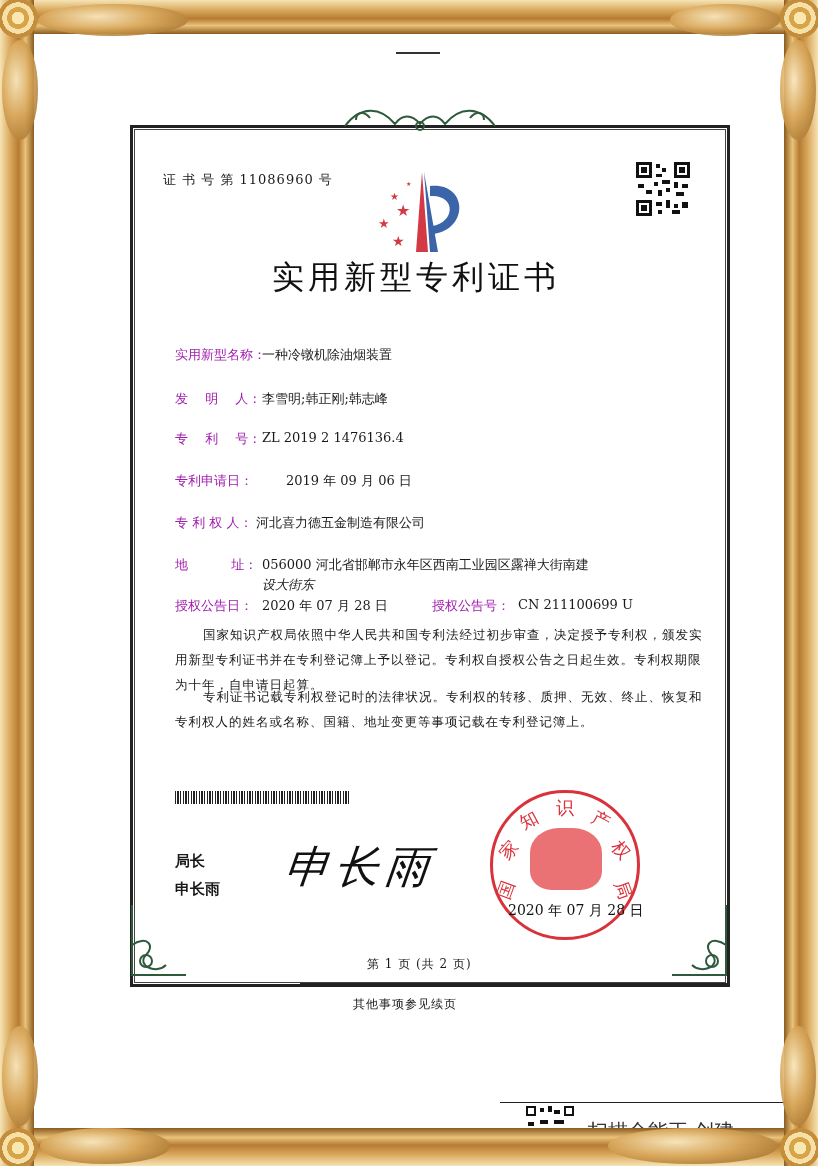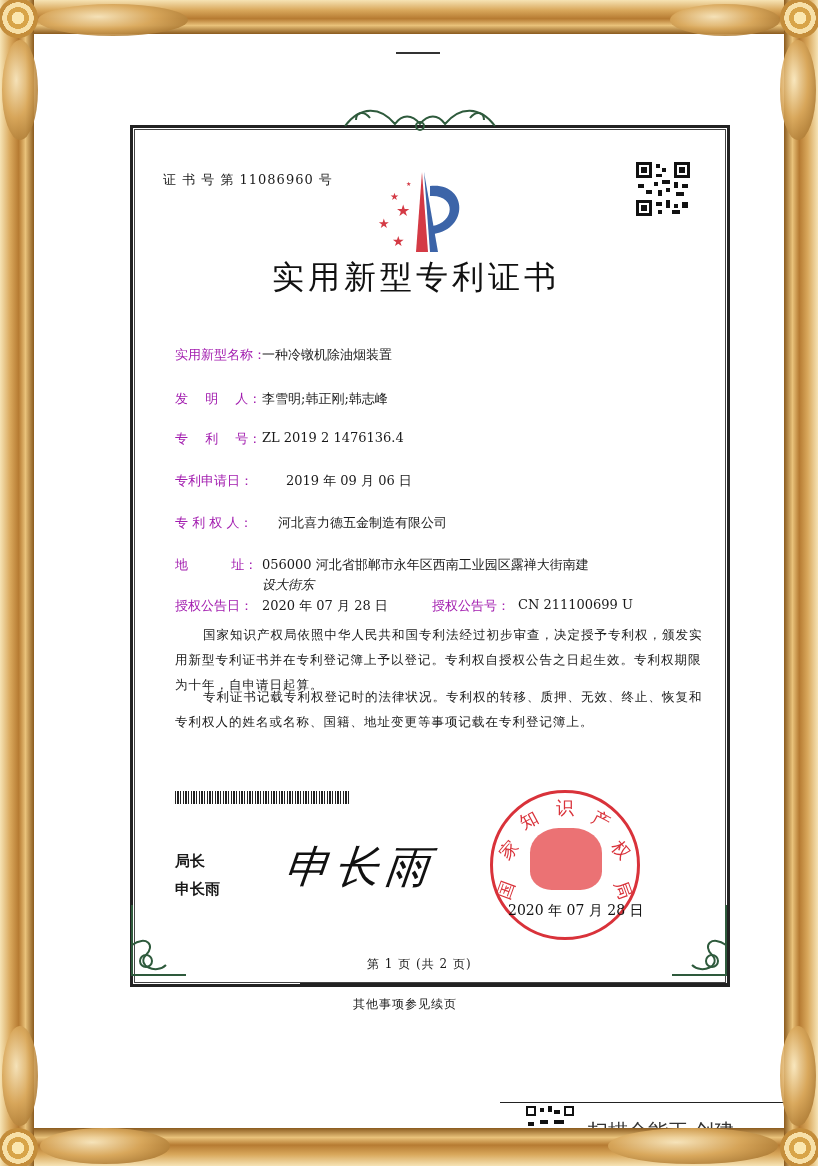--- a/index.html
+++ b/index.html
@@ -154,21 +154,21 @@
 <div class="abs field-label" style="left:175px;top:390px;">发　 明　 人：</div>
 <div class="abs field-value" style="left:262px;top:390px;">李雪明;韩正刚;韩志峰</div>
 
 <div class="abs field-label" style="left:175px;top:430px;">专　 利　 号：</div>
 <div class="abs field-value" style="left:262px;top:430px;text-align:right;">ZL 2019 2 1476136.4</div>
 
 <div class="abs field-label" style="left:175px;top:472px;">专利申请日：</div>
 <div class="abs field-value" style="left:262px;top:472px;margin-left:24px;">2019 年 09 月 06 日</div>
 
 <div class="abs field-label" style="left:175px;top:514px;">专 利 权 人：</div>
-<div class="abs field-value" style="left:278px;top:514px;">河北喜力德五金制造有限公司</div>
+<div class="abs field-value" style="left:256px;top:514px;">河北喜力德五金制造有限公司</div>
 
 <div class="abs field-label" style="left:175px;top:556px;">地　　　 址：</div>
 <div class="abs field-value" style="left:262px;top:556px;">056000 河北省邯郸市永年区西南工业园区露禅大街南建</div>
 <div class="abs field-value" style="left:262px;top:576px;font-style:italic;">设大街东</div>
 
 <div class="abs field-label" style="left:175px;top:597px;">授权公告日：</div>
 <div class="abs field-value" style="left:262px;top:597px;">2020 年 07 月 28 日</div>
 
 <div class="abs field-label" style="left:432px;top:597px;">授权公告号：</div>
 <div class="abs field-value" style="left:518px;top:597px;">CN 211100699 U</div>

